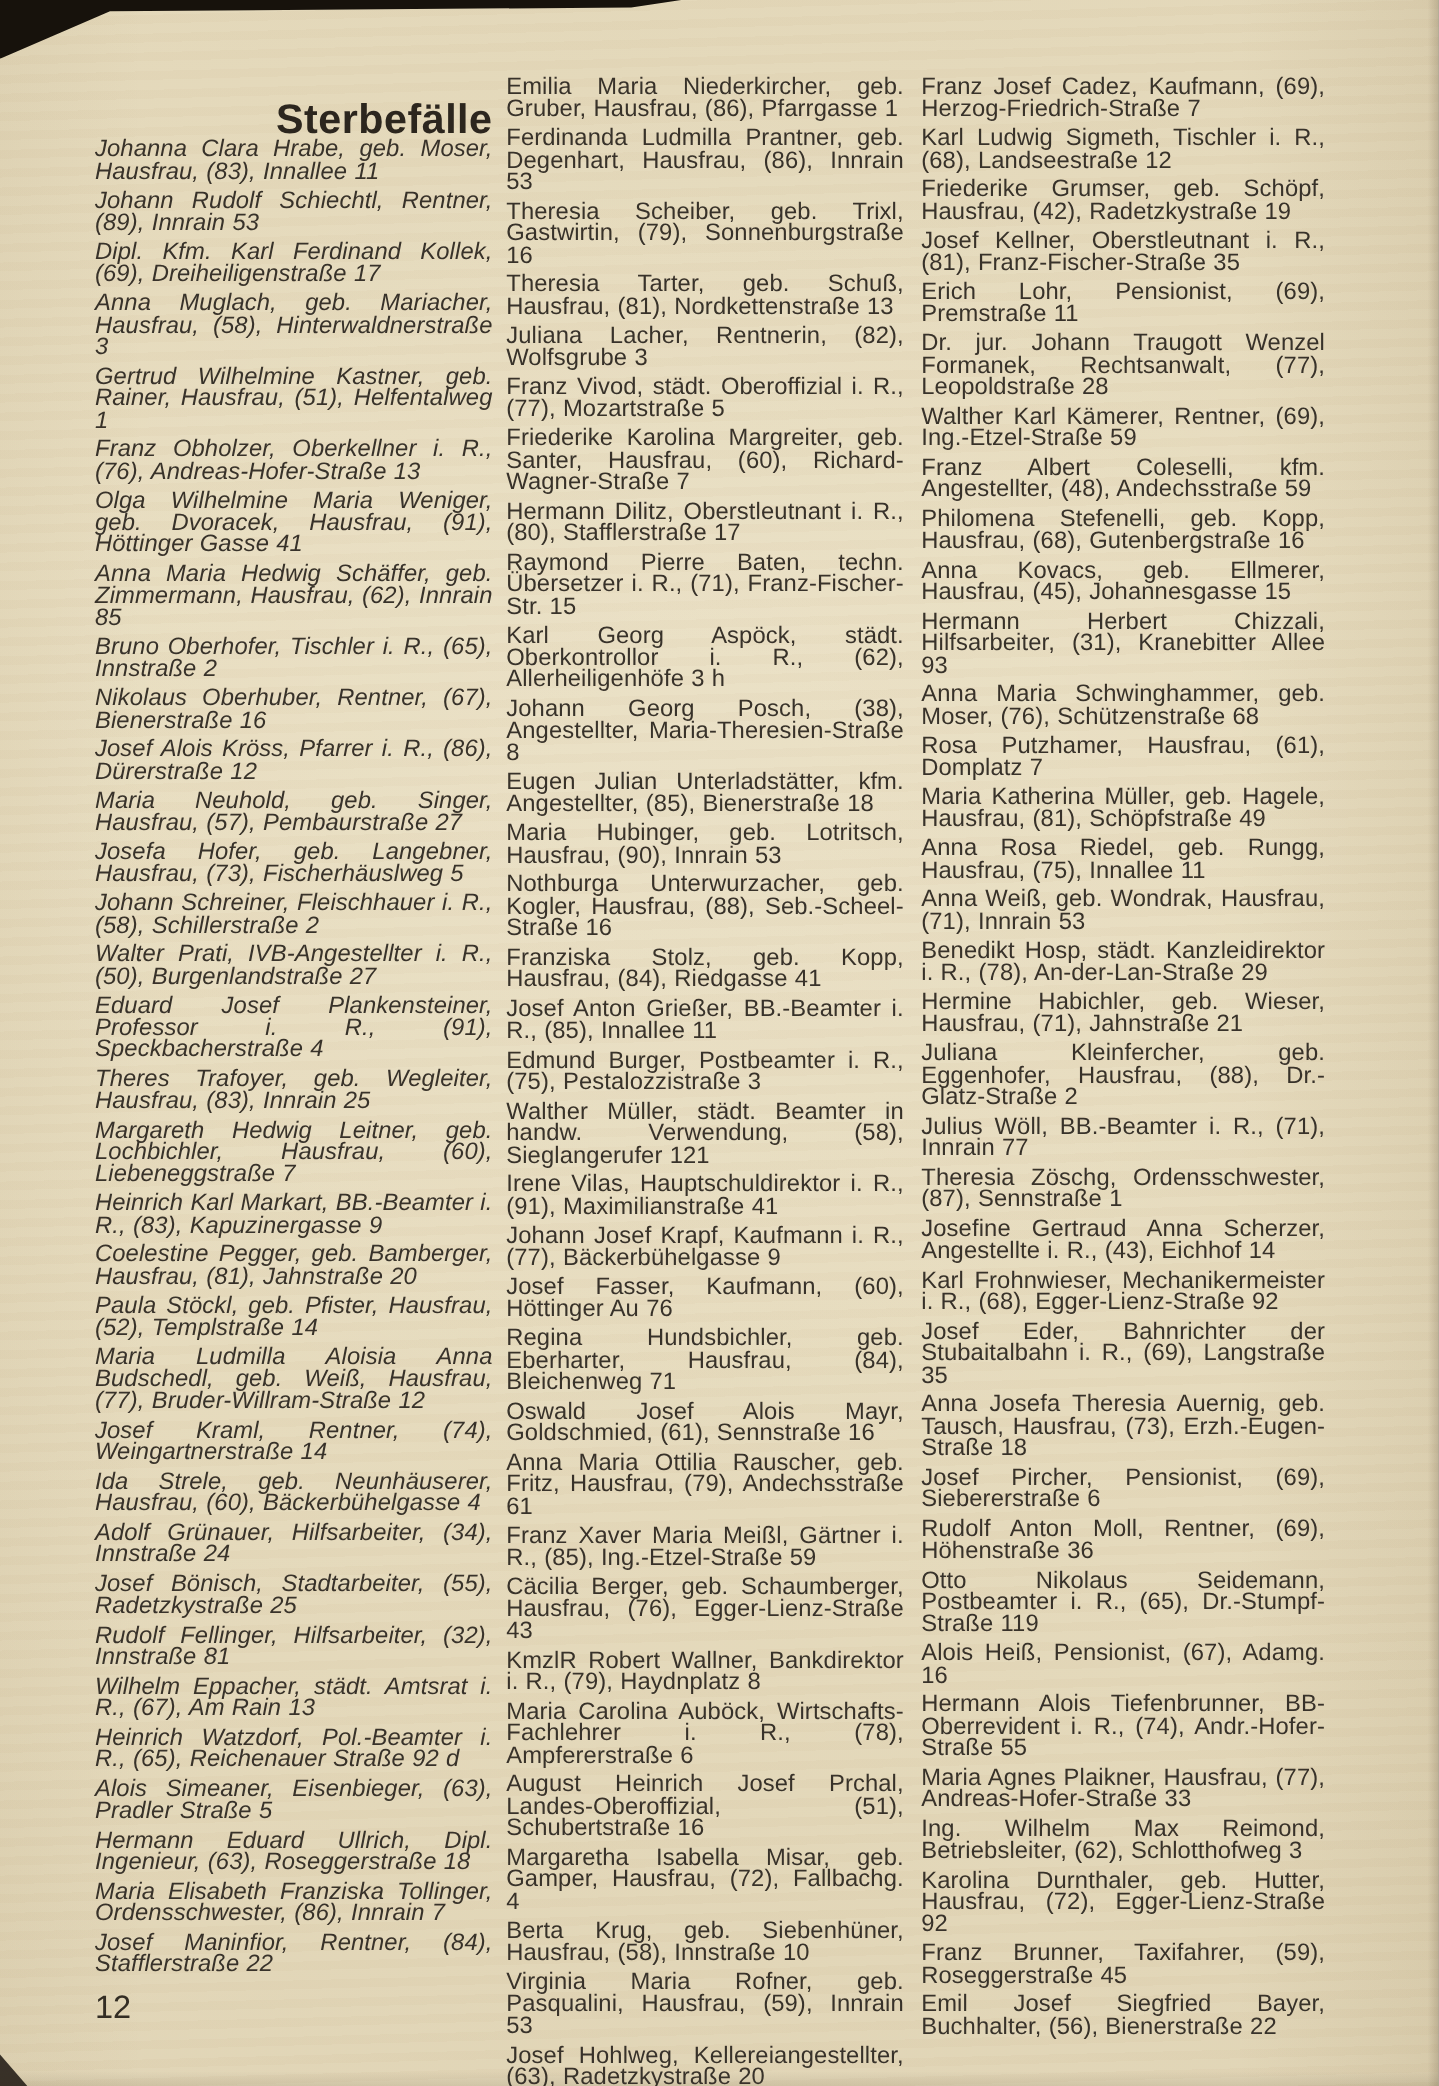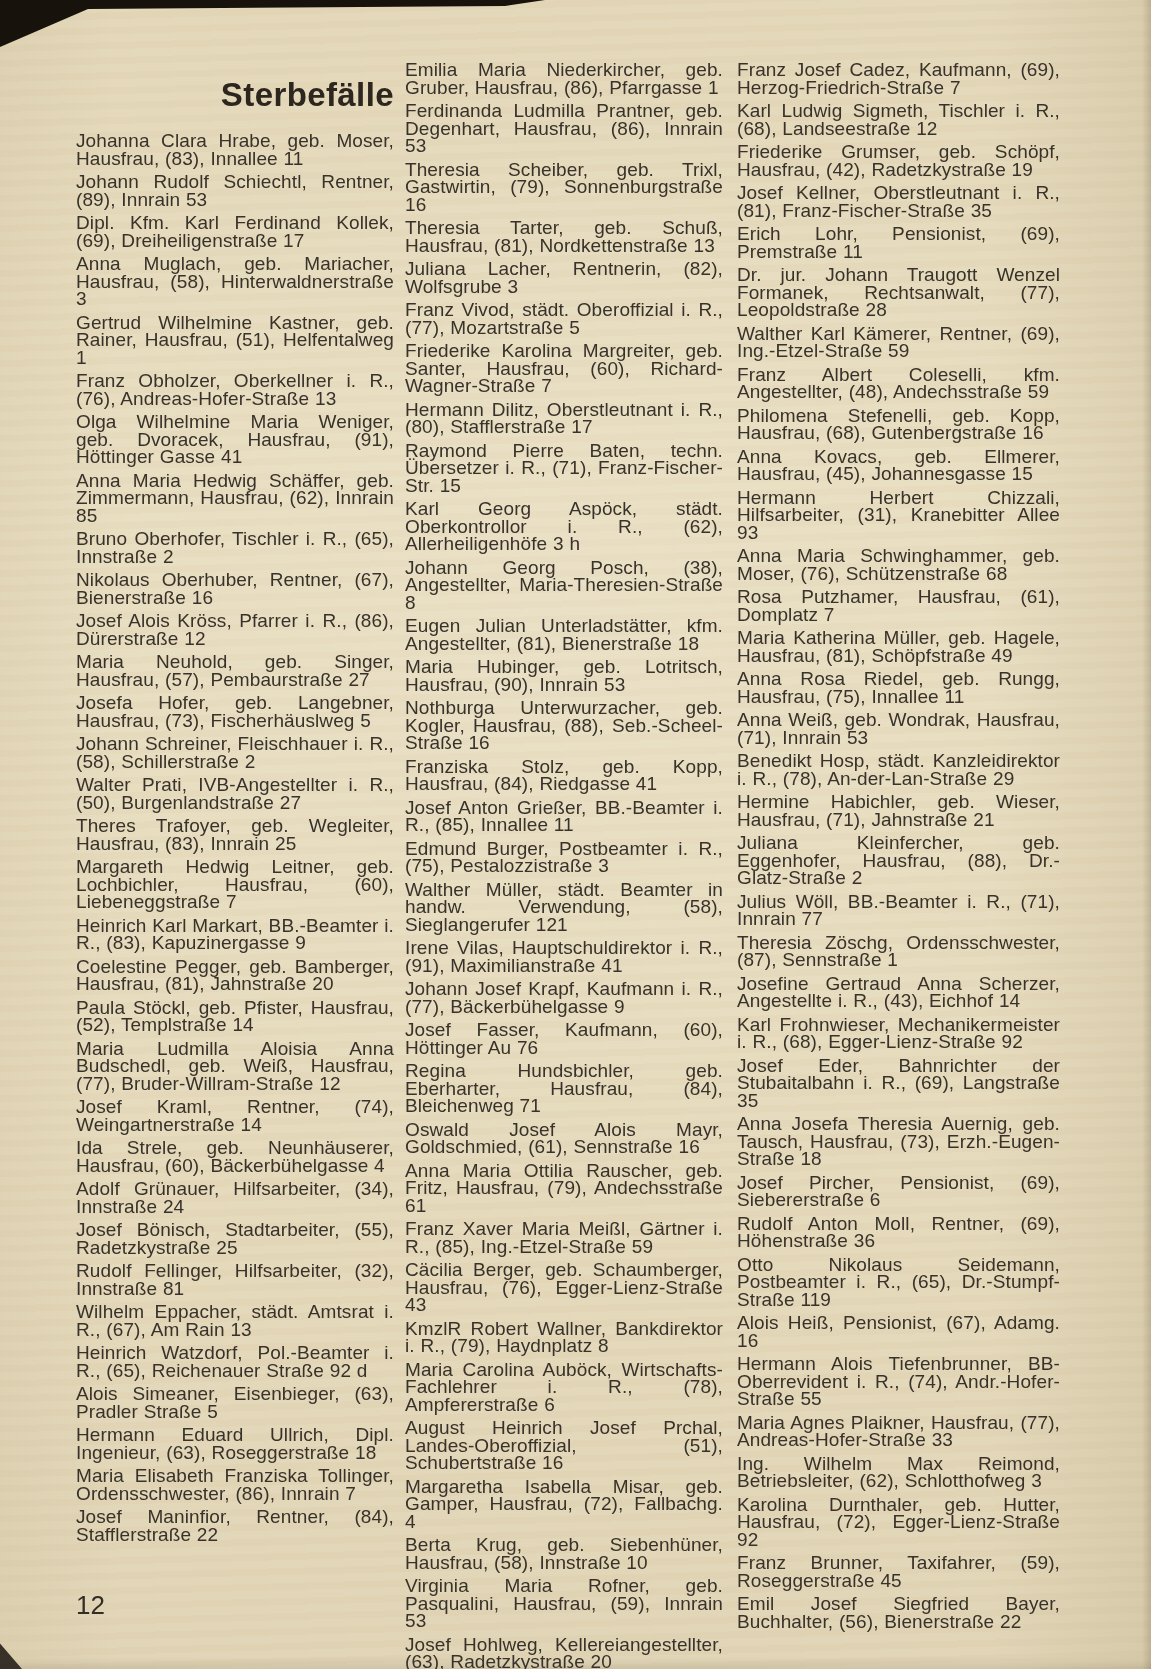--- a/index.html
+++ b/index.html
@@ -78,21 +78,21 @@
     color: #2c261e;
   }
   .col {
     position: absolute;
     width: 318px;
     color: var(--ink, #38322a);
     font-size: 19px;
     line-height: 17.5px;
     letter-spacing: 0.1px;
   }
-  .col-1 { left: 76px;  top: 132px; }
+  .col-1 { left: 76px;  top: 111px; font-style: italic; }
   .col-2 { left: 405px; top: 61px;  }
   .col-3 { left: 737px; top: 61px;  width: 323px; }
   .entry {
     margin: 0 0 6px 0;
     text-align: justify;
     text-align-last: left;
     word-spacing: 0.4px;
   }
   .page-number {
     position: absolute;
@@ -124,20 +124,21 @@
       <p class="entry">Franz Obholzer, Oberkellner i. R., (76), Andreas-Hofer-Straße 13</p>
       <p class="entry">Olga Wilhelmine Maria Weniger, geb. Dvoracek, Hausfrau, (91), Höttinger Gasse 41</p>
       <p class="entry">Anna Maria Hedwig Schäffer, geb. Zimmermann, Hausfrau, (62), Innrain 85</p>
       <p class="entry">Bruno Oberhofer, Tischler i. R., (65), Innstraße 2</p>
       <p class="entry">Nikolaus Oberhuber, Rentner, (67), Bienerstraße 16</p>
       <p class="entry">Josef Alois Kröss, Pfarrer i. R., (86), Dürerstraße 12</p>
       <p class="entry">Maria Neuhold, geb. Singer, Hausfrau, (57), Pembaurstraße 27</p>
       <p class="entry">Josefa Hofer, geb. Langebner, Hausfrau, (73), Fischerhäuslweg 5</p>
       <p class="entry">Johann Schreiner, Fleischhauer i. R., (58), Schillerstraße 2</p>
       <p class="entry">Walter Prati, IVB-Angestellter i. R., (50), Burgenlandstraße 27</p>
+      <p class="entry">Eduard Josef Plankensteiner, Professor i. R., (91), Speckbacherstraße 4</p>
       <p class="entry">Theres Trafoyer, geb. Wegleiter, Hausfrau, (83), Innrain 25</p>
       <p class="entry">Margareth Hedwig Leitner, geb. Lochbichler, Hausfrau, (60), Liebeneggstraße 7</p>
       <p class="entry">Heinrich Karl Markart, BB.-Beamter i. R., (83), Kapuzinergasse 9</p>
       <p class="entry">Coelestine Pegger, geb. Bamberger, Hausfrau, (81), Jahnstraße 20</p>
       <p class="entry">Paula Stöckl, geb. Pfister, Hausfrau, (52), Templstraße 14</p>
       <p class="entry">Maria Ludmilla Aloisia Anna Budschedl, geb. Weiß, Hausfrau, (77), Bruder-Willram-Straße 12</p>
       <p class="entry">Josef Kraml, Rentner, (74), Weingartnerstraße 14</p>
       <p class="entry">Ida Strele, geb. Neunhäuserer, Hausfrau, (60), Bäckerbühelgasse 4</p>
       <p class="entry">Adolf Grünauer, Hilfsarbeiter, (34), Innstraße 24</p>
       <p class="entry">Josef Bönisch, Stadtarbeiter, (55), Radetzkystraße 25</p>
@@ -154,21 +155,21 @@
       <p class="entry">Ferdinanda Ludmilla Prantner, geb. Degenhart, Hausfrau, (86), Innrain 53</p>
       <p class="entry">Theresia Scheiber, geb. Trixl, Gastwirtin, (79), Sonnenburgstraße 16</p>
       <p class="entry">Theresia Tarter, geb. Schuß, Hausfrau, (81), Nordkettenstraße 13</p>
       <p class="entry">Juliana Lacher, Rentnerin, (82), Wolfsgrube 3</p>
       <p class="entry">Franz Vivod, städt. Oberoffizial i. R., (77), Mozartstraße 5</p>
       <p class="entry">Friederike Karolina Margreiter, geb. Santer, Hausfrau, (60), Richard-Wagner-Straße 7</p>
       <p class="entry">Hermann Dilitz, Oberstleutnant i. R., (80), Stafflerstraße 17</p>
       <p class="entry">Raymond Pierre Baten, techn. Übersetzer i. R., (71), Franz-Fischer-Str. 15</p>
       <p class="entry">Karl Georg Aspöck, städt. Oberkontrollor i. R., (62), Allerheiligenhöfe 3 h</p>
       <p class="entry">Johann Georg Posch, (38), Angestellter, Maria-Theresien-Straße 8</p>
-      <p class="entry">Eugen Julian Unterladstätter, kfm. Angestellter, (81), Bienerstraße 18</p>
+      <p class="entry">Eugen Julian Unterladstätter, kfm. Angestellter, (85), Bienerstraße 18</p>
       <p class="entry">Maria Hubinger, geb. Lotritsch, Hausfrau, (90), Innrain 53</p>
       <p class="entry">Nothburga Unterwurzacher, geb. Kogler, Hausfrau, (88), Seb.-Scheel-Straße 16</p>
       <p class="entry">Franziska Stolz, geb. Kopp, Hausfrau, (84), Riedgasse 41</p>
       <p class="entry">Josef Anton Grießer, BB.-Beamter i. R., (85), Innallee 11</p>
       <p class="entry">Edmund Burger, Postbeamter i. R., (75), Pestalozzistraße 3</p>
       <p class="entry">Walther Müller, städt. Beamter in handw. Verwendung, (58), Sieglangerufer 121</p>
       <p class="entry">Irene Vilas, Hauptschuldirektor i. R., (91), Maximilianstraße 41</p>
       <p class="entry">Johann Josef Krapf, Kaufmann i. R., (77), Bäckerbühelgasse 9</p>
       <p class="entry">Josef Fasser, Kaufmann, (60), Höttinger Au 76</p>
       <p class="entry">Regina Hundsbichler, geb. Eberharter, Hausfrau, (84), Bleichenweg 71</p>

